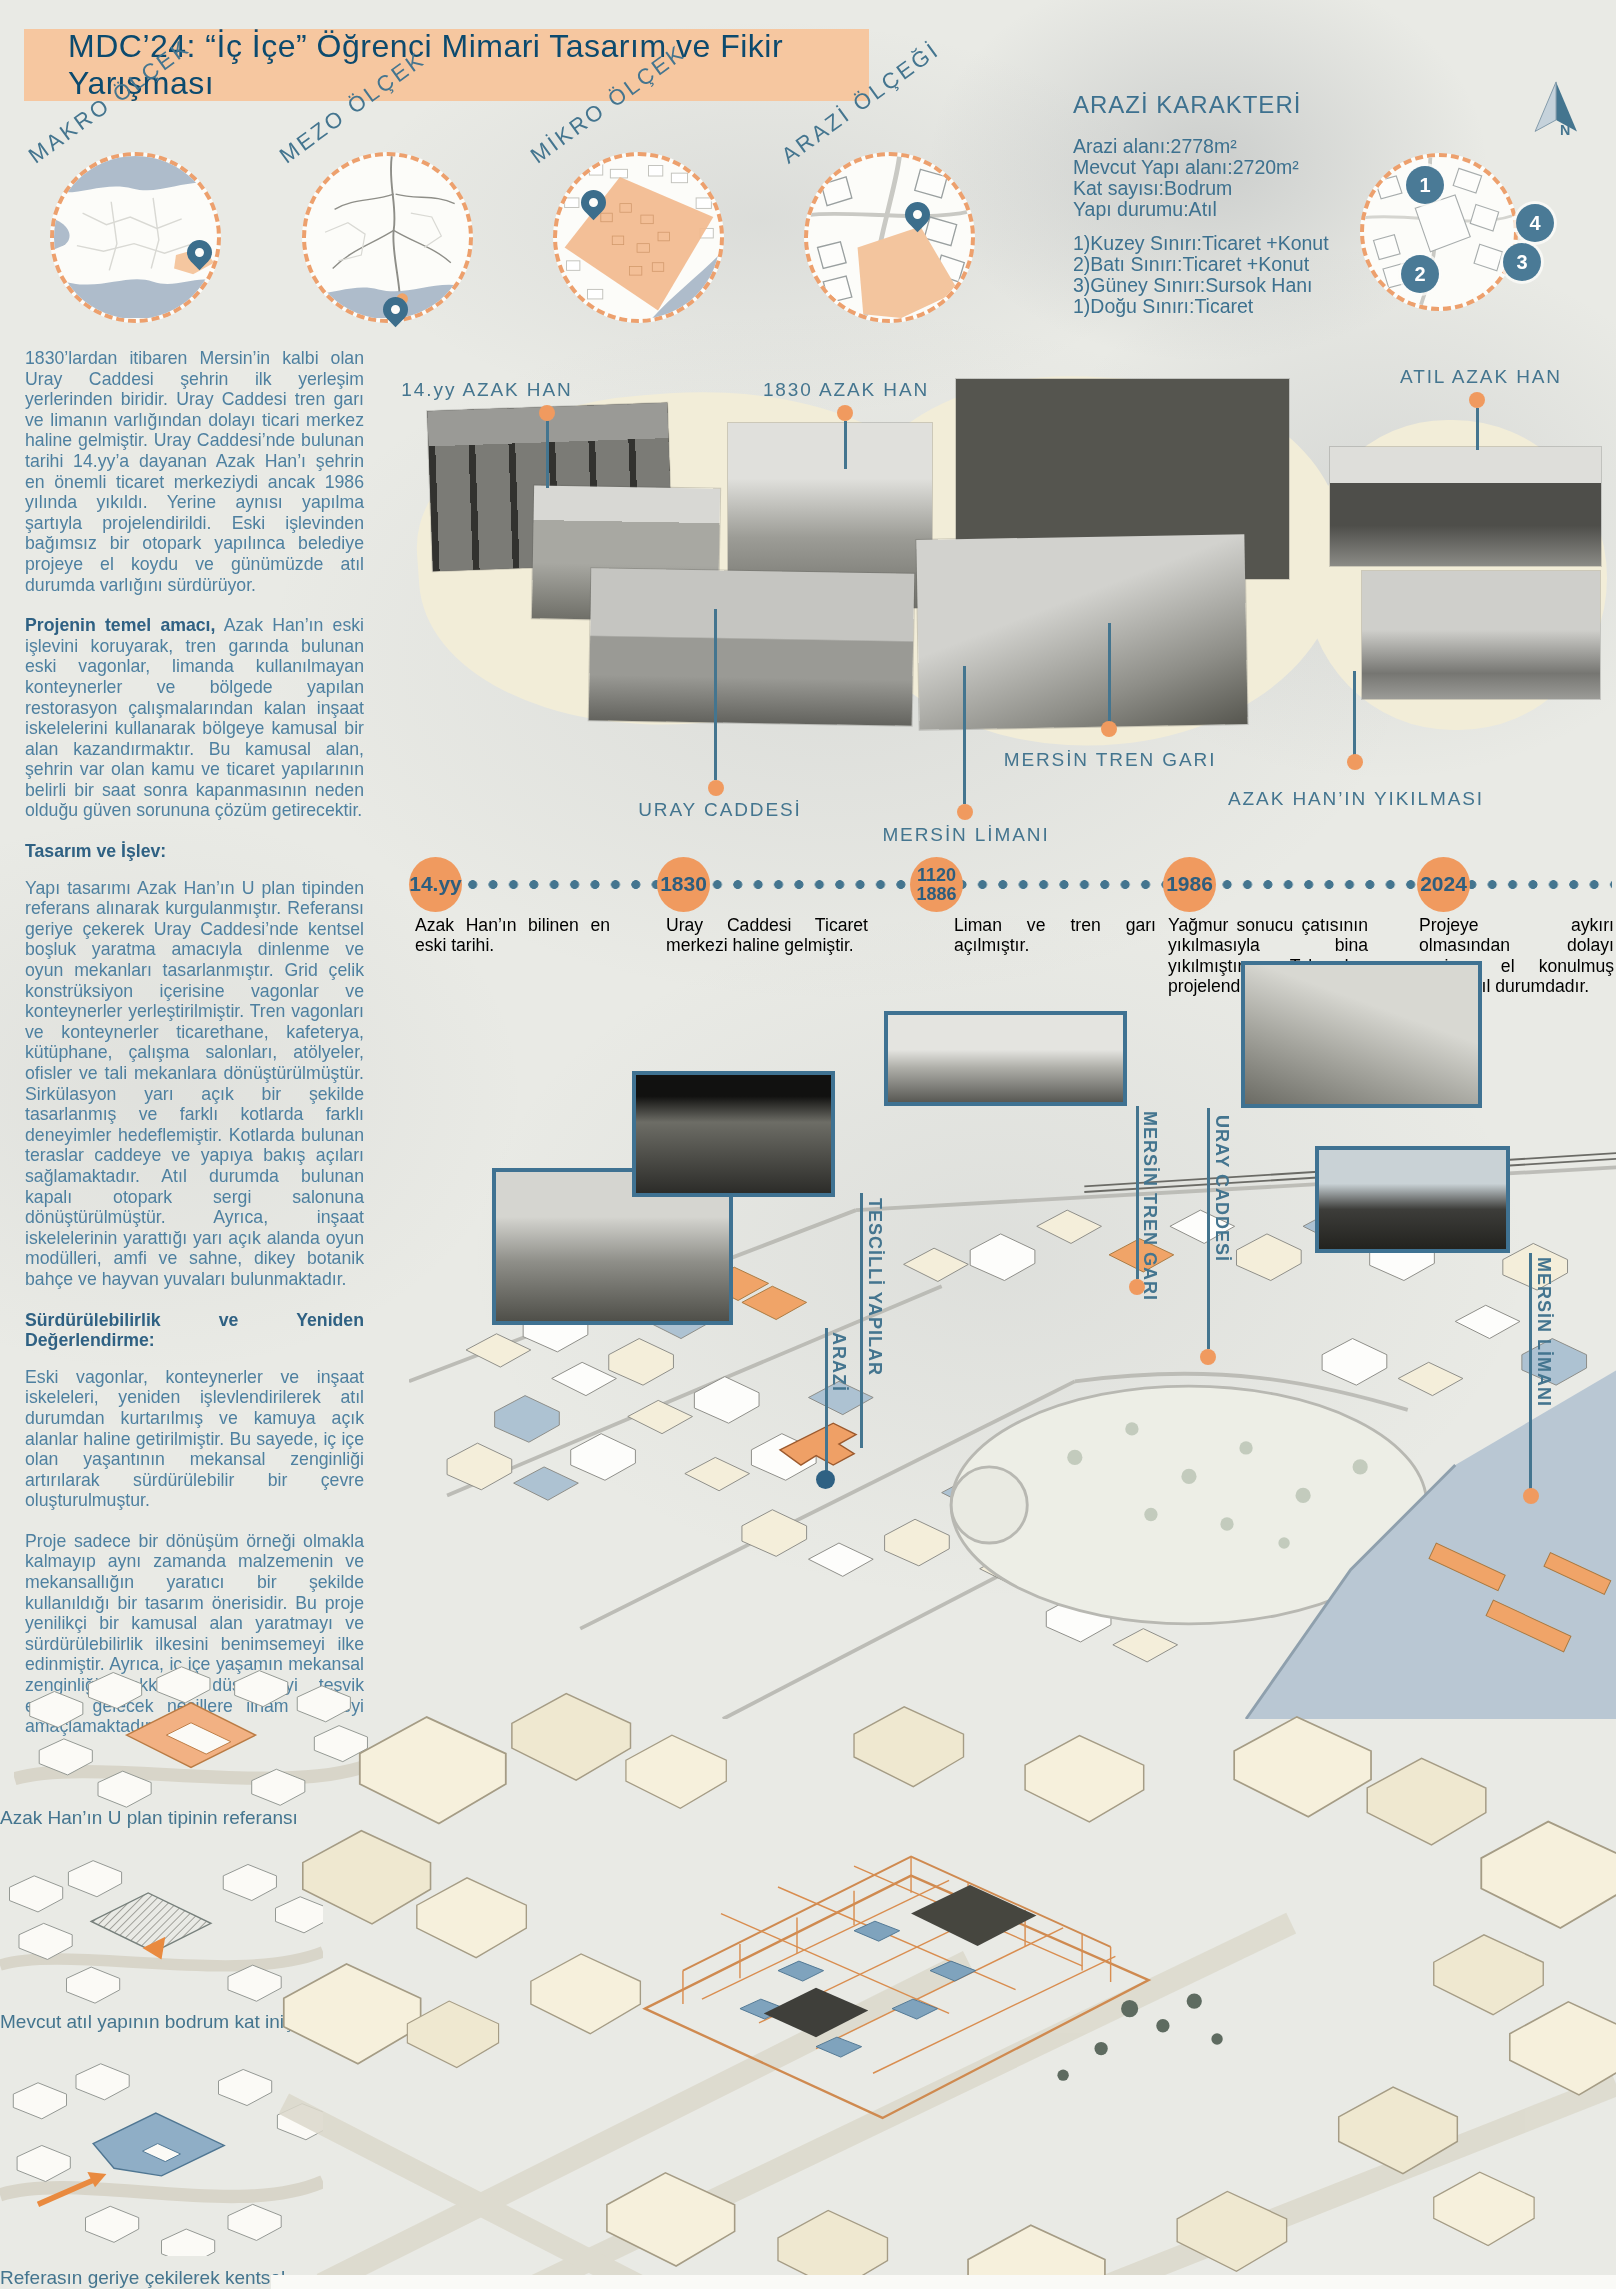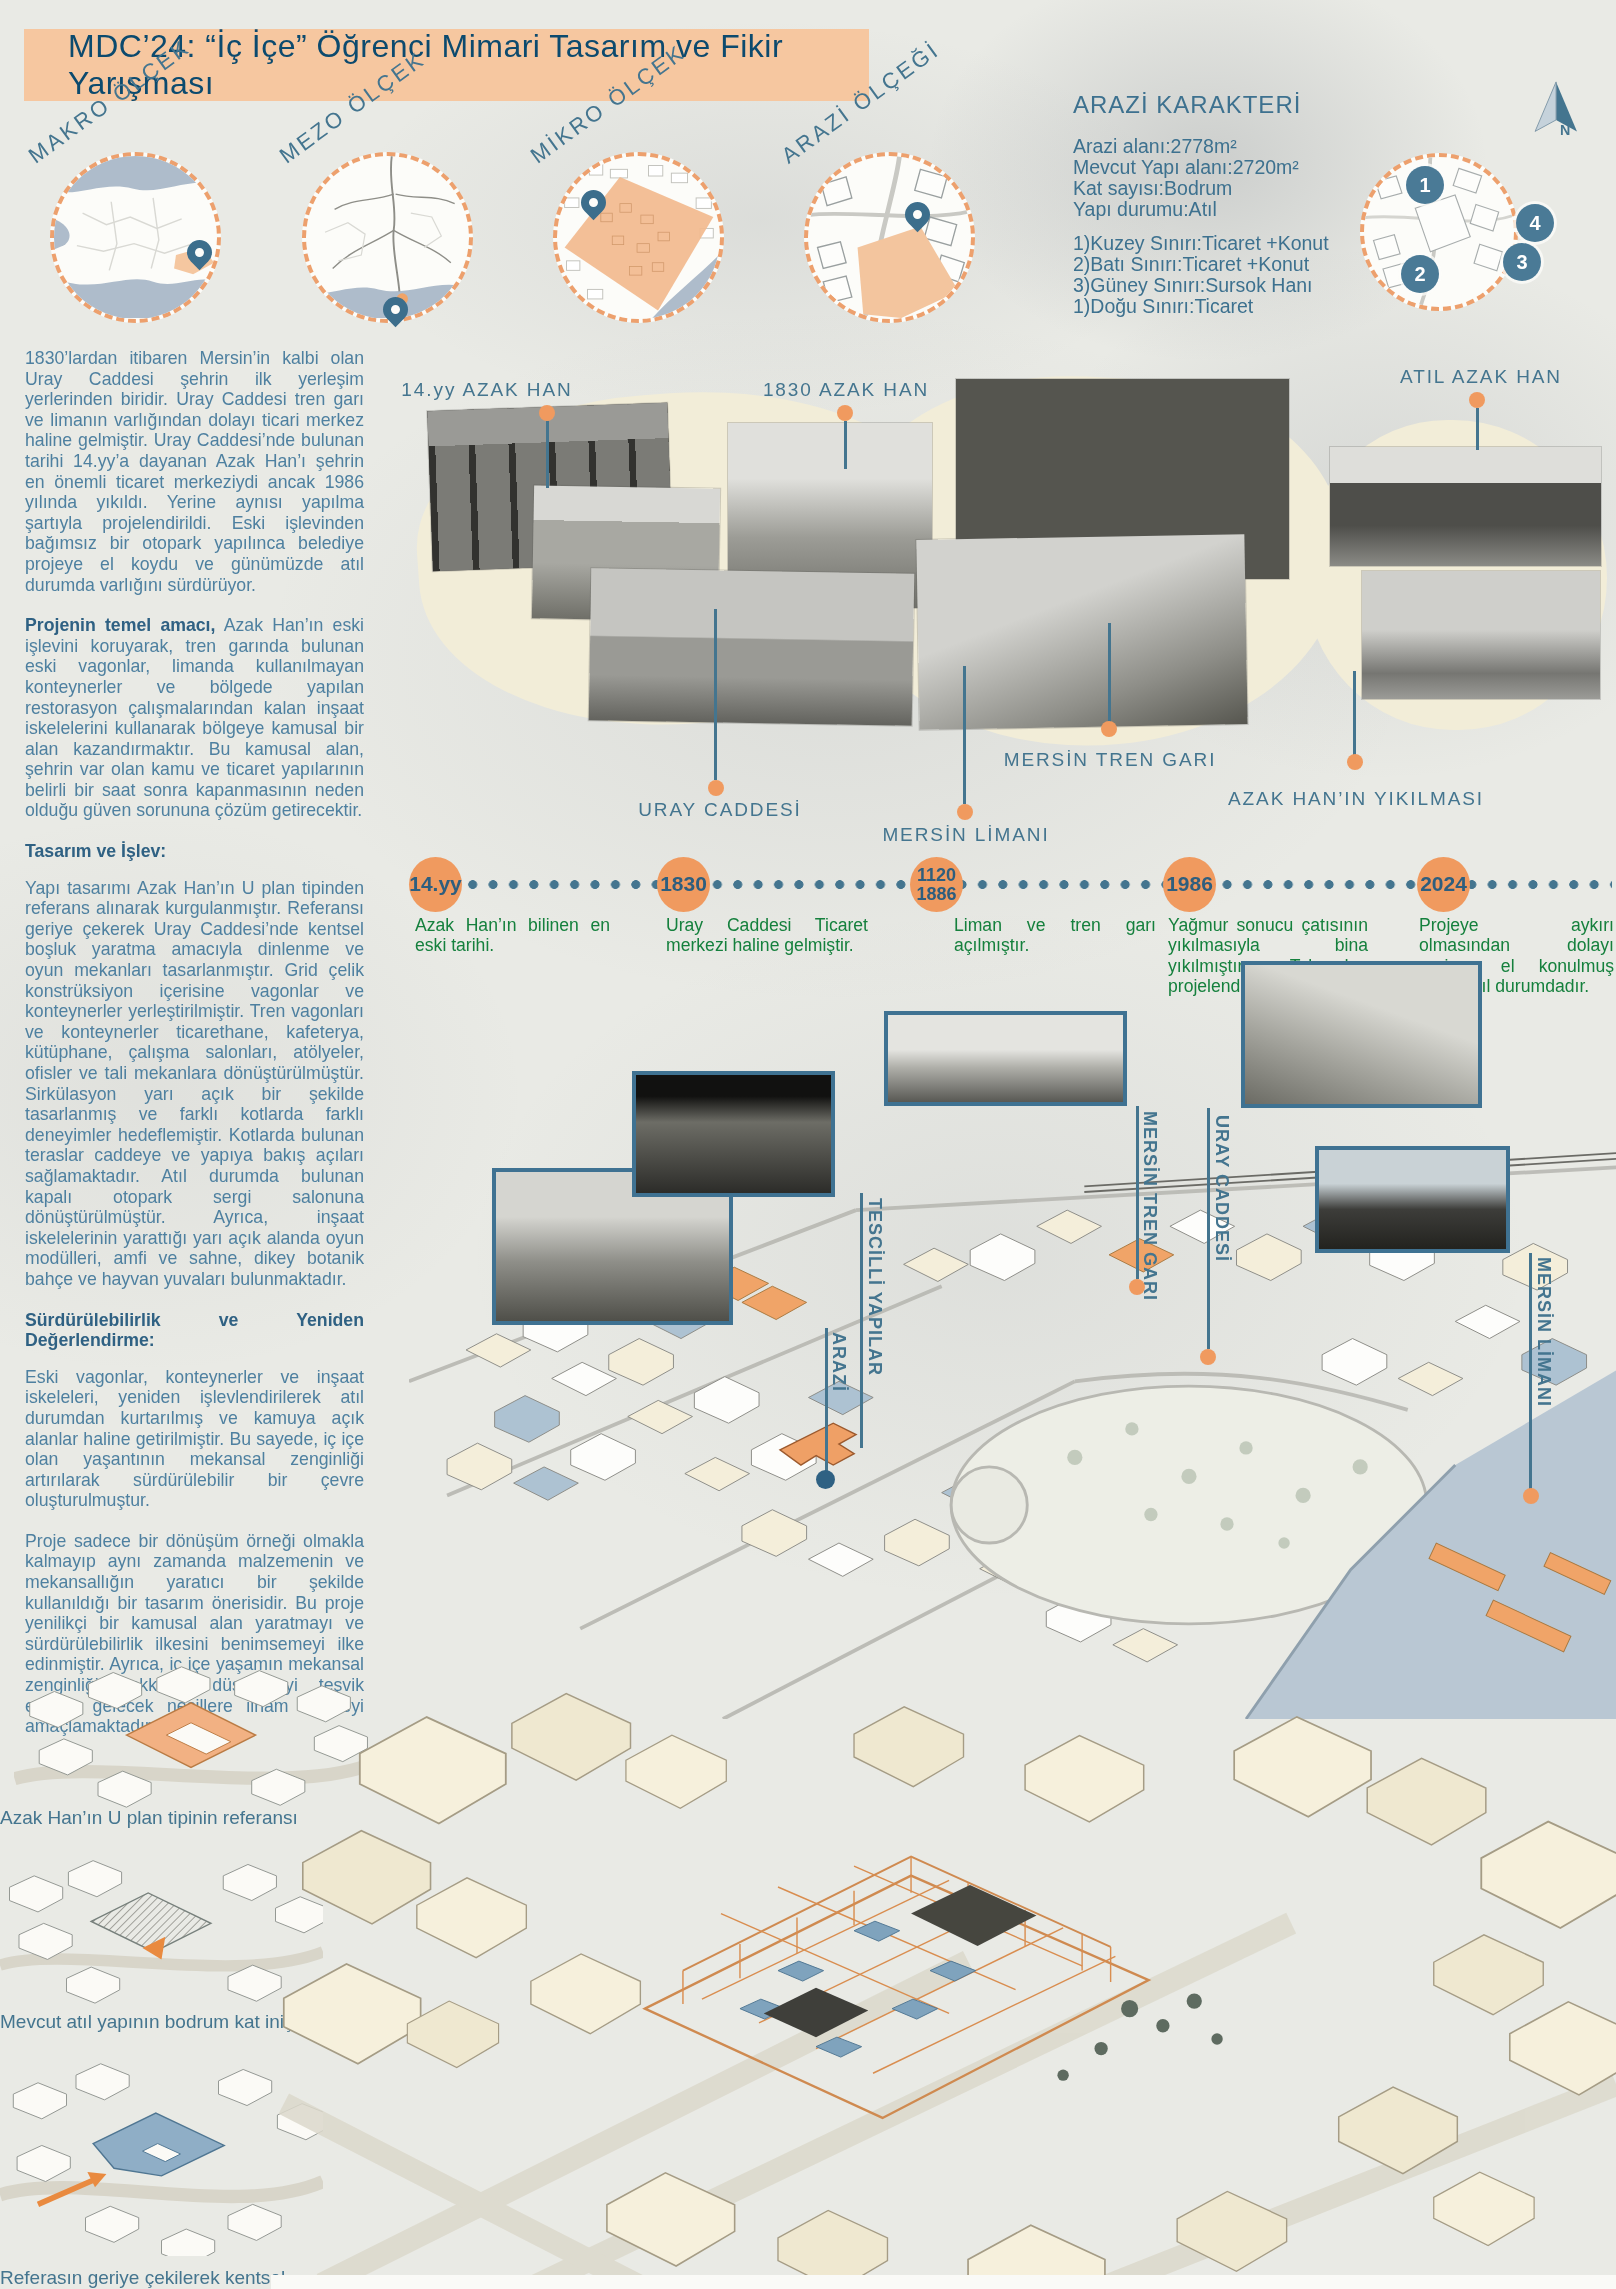--- a/index.html
+++ b/index.html
@@ -40,21 +40,21 @@
   .vline{width:3.3px;background:#44758F}
   .odot{width:16px;height:16px;border-radius:50%;background:#F09A5F}
   .tdot{width:19px;height:19px;border-radius:50%;background:#2F6183}
   
   .tldots{height:13.3px;background-image:radial-gradient(circle at 6.7px 6.7px,#44758F 4.2px,rgba(0,0,0,0) 4.8px);background-size:20.4px 13.3px;background-repeat:repeat-x}
   .tlb{width:53px;height:55px;border-radius:50%;background:#F09A5F;color:#2E5E7E;font-weight:bold;
        display:flex;flex-direction:column;align-items:center;justify-content:center;line-height:1.05;font-size:21px}
   .tlb .y2{font-size:18px}
   .tlb .y2:empty{display:none}
   .tlb.two .y1{font-size:18px}
-  .tlcap{color:#15803d;font-size:17.6px;line-height:20.4px;text-align:justify}
+  .tlcap{color:#000000;font-size:17.6px;line-height:20.4px;text-align:justify}
   
   .photo{border:4.8px solid #3F7292;box-sizing:border-box}
   .vlabel{color:#44758F;font-weight:bold;font-size:18px;letter-spacing:1px;transform:rotate(90deg);transform-origin:0 0;white-space:nowrap}
   .dcap{color:#44758F;font-size:19px;text-align:left}
   
   .g-engrave{background:linear-gradient(180deg,#9a9a96 0 22%,transparent 22%),repeating-linear-gradient(90deg,#32322f 0 6.7px,#7b7b76 6.7px 40px);background-color:#4a4a46}
   .g-court{background:linear-gradient(180deg,#d8d8d4 0 26%,#a8a8a2 26% 58%,#6f6f68 100%)}
   .g-street{background:linear-gradient(180deg,#e0e0dc 0 30%,#9c9c96 62%,#70706a 100%)}
   .g-loco{background:radial-gradient(circle at 78% 12%,#efefed 0 16%,rgba(239,239,237,0) 17%),radial-gradient(circle at 38% 58%,#1d1d1b 0 24%,rgba(29,29,27,0) 25%),linear-gradient(180deg,#b5b5b1 0 22%,#57575icht 60%,#1f1f1d 100%);background-color:#55554f}
   .g-harbor{background:linear-gradient(180deg,#c5c5c1 0 44%,#9a9a95 45% 70%,#63635e 100%)}

